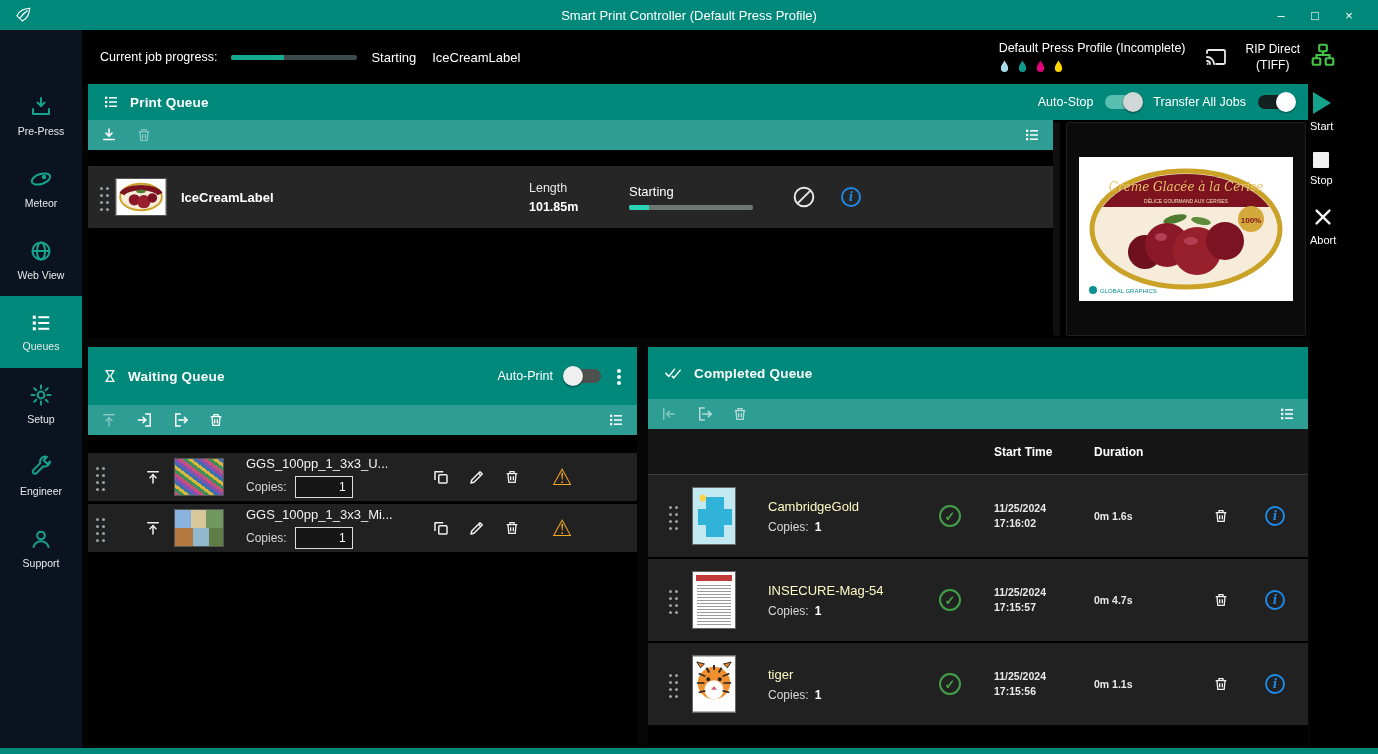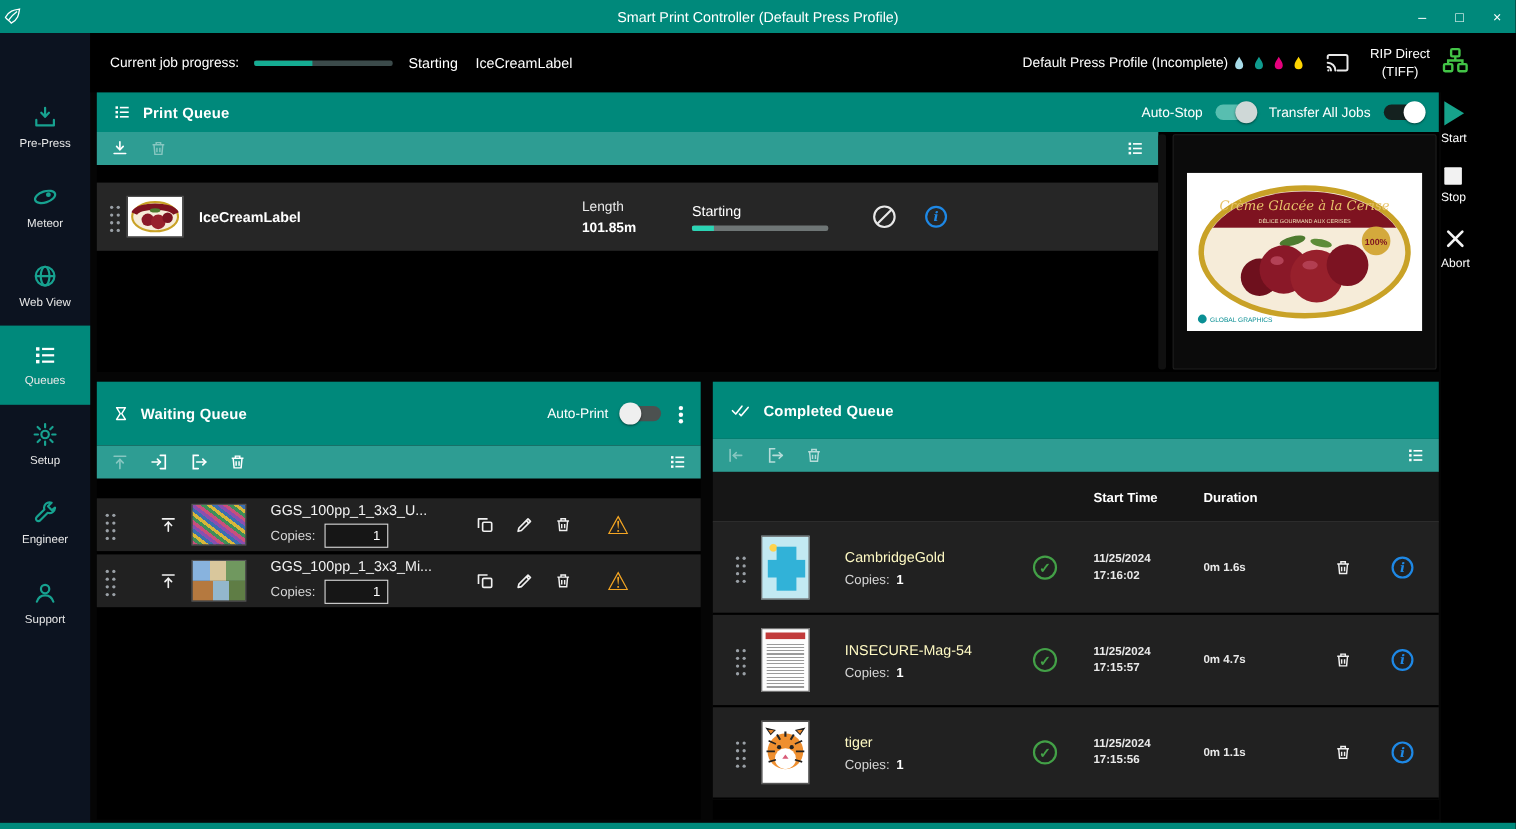--- a/index.html
+++ b/index.html
@@ -1,21 +1,21 @@
 <!DOCTYPE html>
 <html><head>
 <meta charset="utf-8">
 <style>
   *{margin:0;padding:0;box-sizing:border-box}
   html,body{width:1378px;height:754px;background:#000;font-family:"Liberation Sans",sans-serif;color:#fff;overflow:hidden}
   .window{position:relative;width:1378px;height:754px;background:#050505}
   .bottom-edge{position:absolute;left:0;right:0;bottom:0;height:6px;background:#00897b}
 
   
-  .titlebar{position:absolute;left:0;top:0;right:0;height:30px;background:#00897b;display:flex;align-items:center;padding:0 0}
+  .titlebar{position:absolute;left:0;top:0;right:0;height:30px;background:#00897b;display:flex;align-items:center;padding:0 12px}
   .app-logo{display:flex;margin-left:2px}
   .title{position:absolute;left:0;right:0;text-align:center;font-size:13px;color:#fff;pointer-events:none}
   .win-controls{margin-left:auto;display:flex;z-index:2}
   .win-btn{width:34px;height:26px;background:transparent;border:none;color:#fff;font-size:13px;cursor:pointer;font-family:"Liberation Sans",sans-serif}
 
   
   .sidebar{position:absolute;left:0;top:30px;bottom:6px;width:82px;background:#0c1320;padding-top:50px;display:flex;flex-direction:column}
   .side-item{height:72px;display:flex;flex-direction:column;align-items:center;justify-content:center;gap:6px;cursor:pointer}
   .side-icon{color:#17a290;display:flex}
   .side-label{font-size:10.5px;color:#e8e8e8}
@@ -23,21 +23,21 @@
   .side-item.active .side-icon{color:#fff}
 
   
   .topbar{position:absolute;left:82px;top:30px;right:68px;height:54px;background:#000;display:flex;align-items:center;padding-left:18px}
   .tb-label{font-size:12.5px;color:#fff}
   .tb-progress{width:126px;height:5px;background:#3b4a4a;border-radius:2px;margin:0 14px;overflow:hidden}
   .tb-progress .fill{width:42%;height:100%;background:#15ab92}
   .tb-status{font-size:13px;margin-right:16px}
   .tb-job{font-size:13px}
   .tb-right{margin-left:auto;display:flex;align-items:center;gap:16px;padding-right:10px}
-  .profile-block{display:flex;align-items:center;gap:4px;font-size:12.5px}
+  .profile-block{display:flex;flex-direction:column;align-items:flex-start;gap:4px;font-size:12.5px}
   .drops{display:flex;gap:7px}
   .rip{display:flex;flex-direction:column;align-items:center;font-size:12px;line-height:1.35}
   .cast{color:#e8e8e8;display:flex;cursor:pointer}
 
   
   .rightbar{position:absolute;right:0;top:30px;bottom:6px;width:68px;background:#000;display:flex;flex-direction:column;align-items:flex-start;padding-top:12px}
   .net-icon{color:#43c447;margin-bottom:24px;display:flex;cursor:pointer}
   .action{background:none;border:none;color:#fff;display:flex;flex-direction:column;align-items:center;gap:6px;font-size:11px;margin-bottom:20px;cursor:pointer;font-family:"Liberation Sans",sans-serif}
   .play-tri{width:0;height:0;border-top:11px solid transparent;border-bottom:11px solid transparent;border-left:18px solid #16a38b}
   .stop-sq{width:16px;height:16px;background:#f2f2f2;border-radius:1px}

